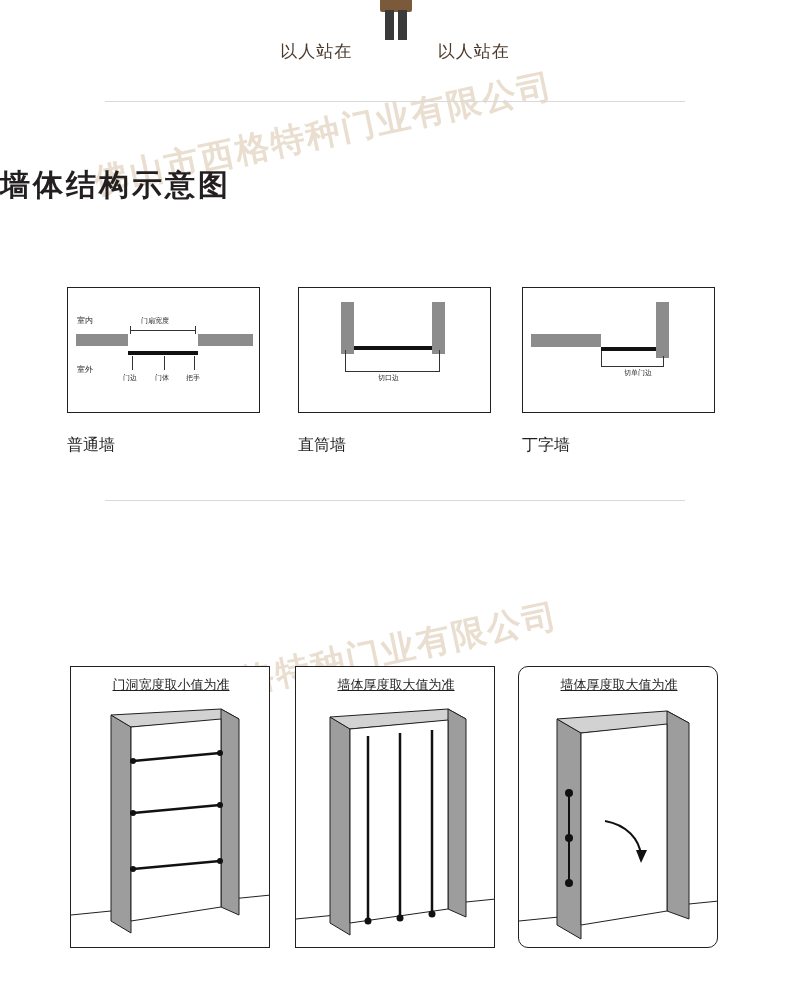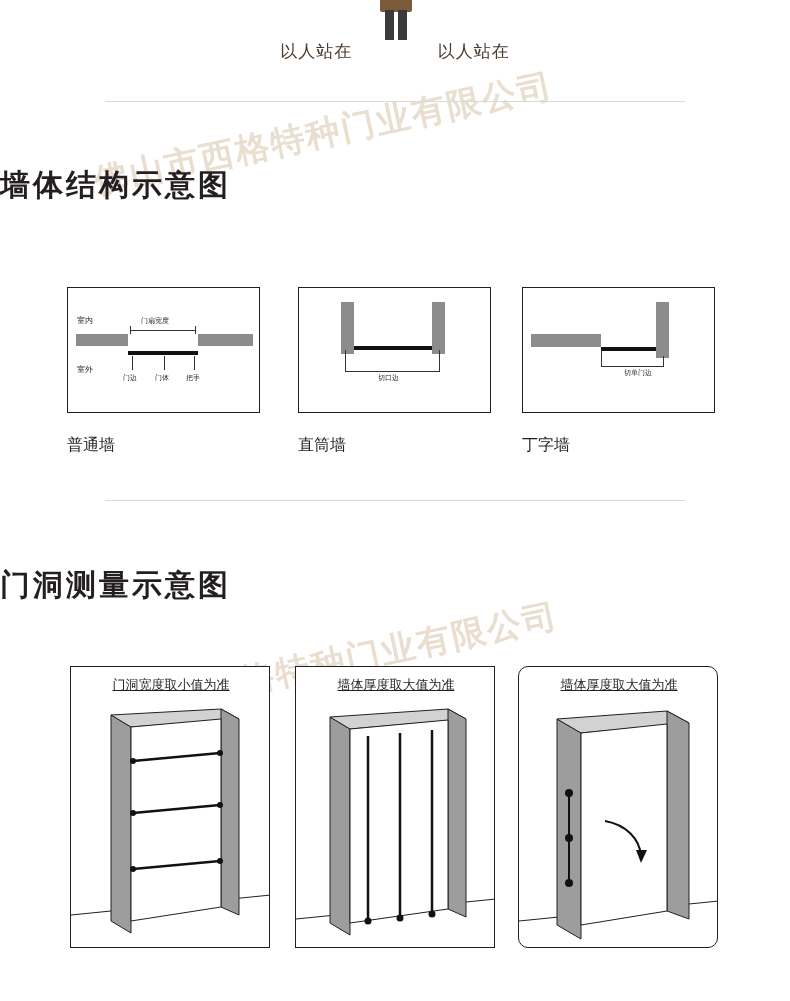--- a/index.html
+++ b/index.html
@@ -246,21 +246,20 @@
       <div class="tinytext" style="left:101px; top:80px;">切单门边</div>
     </div>
 
     <div class="card-label l1">普通墙</div>
     <div class="card-label l2">直筒墙</div>
     <div class="card-label l3">丁字墙</div>
   </div>
 
   <div class="divider div2"></div>
 
-  <div class="sec-title sec-title-2">门洞测量示意图</div>
 
   <div class="cards-2">
 
     <div class="mcard m1">
       <div class="mcard-title">门洞宽度取小值为准</div>
       <svg class="msvg" width="200" height="256" viewBox="0 0 200 256">
 
         <line x1="0" y1="222" x2="200" y2="202" stroke="#231f20" stroke-width="1"></line>
 
         <polygon points="40,22 60,34 60,240 40,228" fill="#9d9d9d" stroke="#231f20" stroke-width="1"></polygon>

